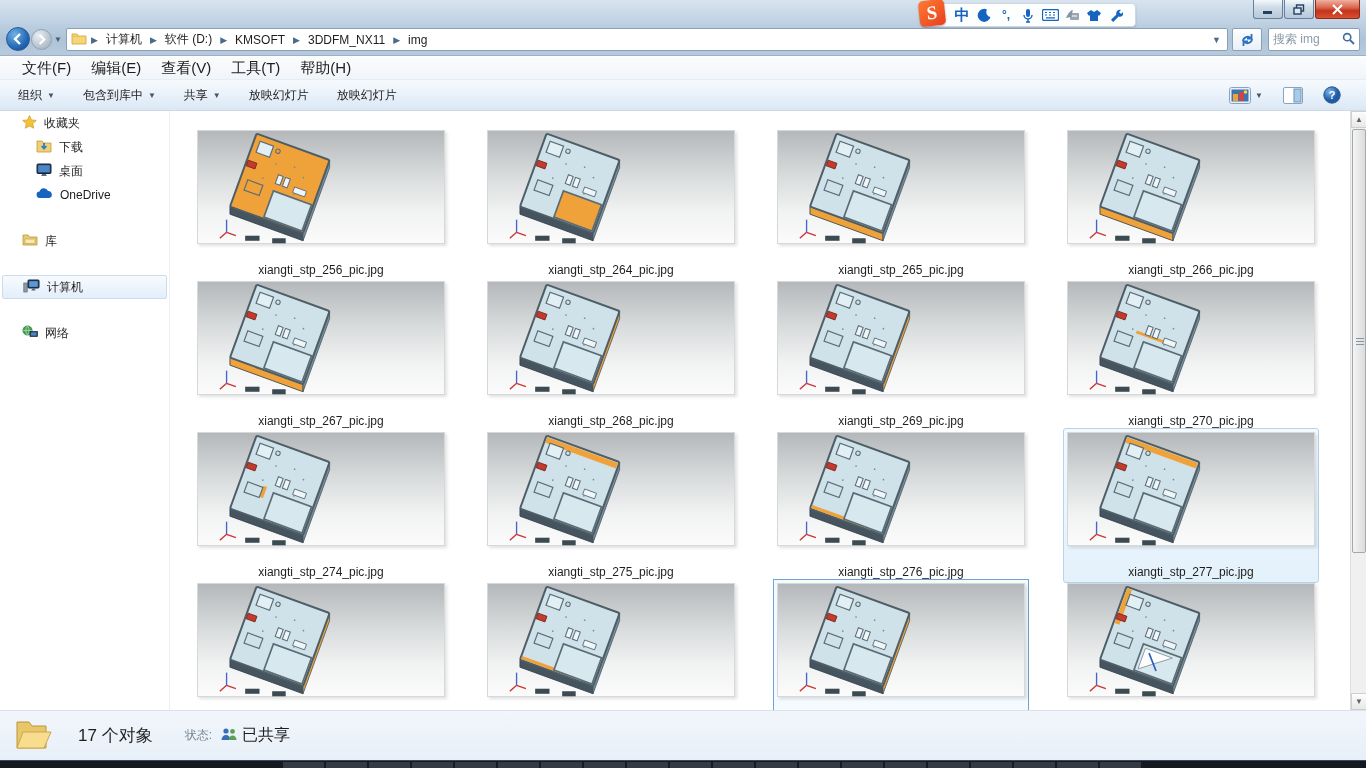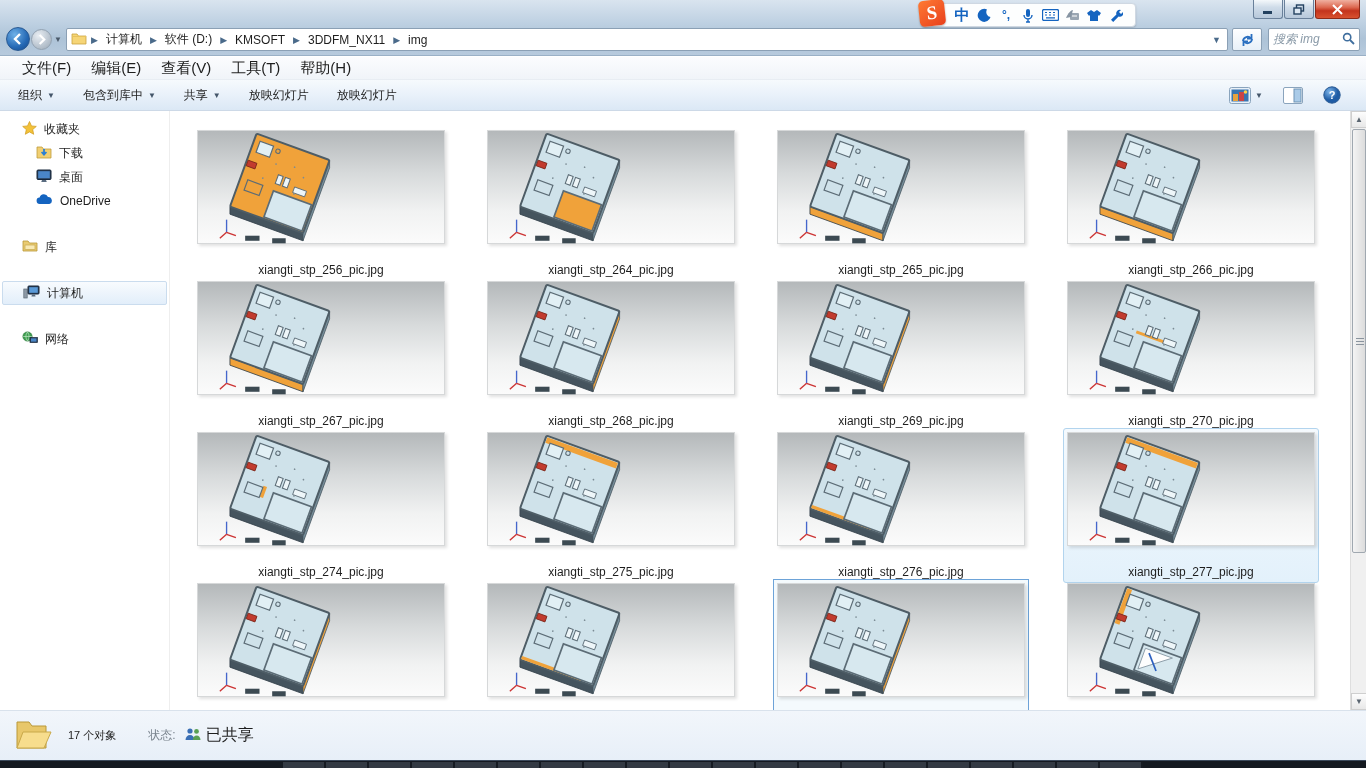--- a/index.html
+++ b/index.html
@@ -33,39 +33,39 @@
   #nav-drop{position:absolute;left:54px;top:9px;font-size:8px;color:#4a5a6a;cursor:pointer}
   #breadcrumb-bar{position:absolute;left:66px;top:2px;width:1162px;height:23px;background:#fff;
     border:1px solid #8ba0b5;border-radius:2px;display:flex;align-items:center;padding:0 4px;overflow:hidden}
   .crumb{font-size:12px;color:#1e1e1e;padding:2px 4px;cursor:pointer;white-space:nowrap}
   .crumb-sep{font-size:9px;color:#4a6a8a;padding:0 4px;cursor:pointer}
   #crumb-drop{margin-left:auto;font-size:9px;color:#4a6a8a;cursor:pointer;padding-right:2px}
   #refresh-btn{position:absolute;left:1232px;top:2px;width:30px;height:23px;background:linear-gradient(#fdfeff,#e8f0f8);
     border:1px solid #8ba0b5;border-radius:2px;display:flex;align-items:center;justify-content:center;cursor:pointer}
   #search-box{position:absolute;left:1268px;top:2px;width:92px;height:23px;background:#fff;border:1px solid #8ba0b5;
     border-radius:2px;display:flex;align-items:center;padding:0 4px;cursor:text}
-  #search-text{font-size:12px;font-style:italic;color:#8a9aa8;flex:1}
+  #search-text{font-size:12px;color:#8a9aa8;flex:1}
 
   
   #menubar{position:absolute;left:0;top:57px;width:1366px;height:23px;background:linear-gradient(#fbfcfe,#f0f4f9);
     display:flex;align-items:center;padding-left:12px;border-bottom:1px solid #e8edf3}
   .menu-item{font-size:15px;color:#1e1e1e;padding:3px 10px;cursor:pointer}
 
   
   #toolbar{position:absolute;left:0;top:80px;width:1366px;height:31px;
     background:linear-gradient(#f6fafd,#e9f1fa 50%,#dbe8f5);border-bottom:1px solid #cdd9e7;display:flex;align-items:center}
   .tool-btn{font-size:12px;color:#1e1e1e;padding:5px 10px;margin-left:8px;border-radius:3px;cursor:pointer;display:flex;align-items:center;gap:5px}
   .tool-btn .dd{font-size:8px;color:#44566a}
   #toolbar-right{margin-left:auto;display:flex;align-items:center;gap:10px;padding-right:20px}
   .toolicon-btn{display:flex;align-items:center;gap:4px;cursor:pointer;padding:3px 5px;border-radius:2px}
   .toolicon-btn svg{display:block}
 
   
   #main{position:absolute;left:0;top:111px;width:1366px;height:599px;background:#fff}
-  #sidebar{position:absolute;left:0;top:0;width:170px;height:599px;background:#fff;border-right:1px solid #eee;padding-top:6px}
+  #sidebar{position:absolute;left:0;top:0;width:170px;height:599px;background:#fff;border-right:1px solid #eee;padding-top:0}
   .side-section{margin-bottom:22px}
   .side-row{display:flex;align-items:center;height:24px;padding-left:22px;cursor:pointer;font-size:12px;color:#1e1e1e;gap:7px}
   .side-row.child{padding-left:36px}
   .side-row.selected{background:linear-gradient(#f8fbfe,#e2eefa);border:1px solid #cadcee;border-radius:2px;margin:0 2px;padding-left:20px}
   .side-row svg{flex:0 0 auto}
 
   #content{position:absolute;left:170px;top:0;width:1180px;height:599px;overflow:hidden}
   #files{padding:15px 0 0 23px;display:grid;grid-template-columns:repeat(4,290px);grid-auto-rows:151px}
   .tile{width:290px}
   .tilebox{width:256px;padding:3px;border:1px solid transparent;border-radius:3px}
@@ -82,21 +82,21 @@
     border:1px solid #cfcfcf;display:flex;align-items:center;justify-content:center;font-size:8px;color:#5a6570;cursor:pointer}
   #scroll-up{top:0}#scroll-down{bottom:0}
   #scroll-thumb{position:absolute;left:1px;top:18px;width:14px;height:424px;cursor:grab;
     background:linear-gradient(90deg,#f4f4f4,#dcdcdc);border:1px solid #a0a8b0;border-radius:2px}
   #scroll-thumb .grip{position:absolute;left:3px;top:50%;width:8px;height:1px;background:#8a949e;box-shadow:0 3px 0 #8a949e,0 -3px 0 #8a949e}
 
   
   #statusbar{position:absolute;left:0;top:710px;width:1366px;height:50px;
     background:linear-gradient(#f2f6fb,#e7eff8);border-top:1px solid #d9e2ec;display:flex;align-items:center}
   #status-folder{margin:0 0 0 14px}
-  #status-count{font-size:11px;color:#1e1e1e;margin-left:16px}
+  #status-count{font-size:17px;color:#1e1e1e;margin-left:26px}
   #status-state-label{font-size:12px;color:#7a848e;margin-left:32px}
   #status-people{margin:0 4px 0 8px}
   #status-state{font-size:16px;color:#1e1e1e}
 
   
   #taskbar-sliver{position:absolute;left:0;top:760px;width:1366px;height:8px;background:#141920;border-top:1px solid #3c4document;border-top:1px solid #3c4a5c}
   #taskbar-sliver .segs{position:absolute;left:283px;top:1px;height:7px;width:860px;
     background:repeating-linear-gradient(90deg,#333a43 0 41px,#161b22 41px 43px)}
 </style>
 </head>

